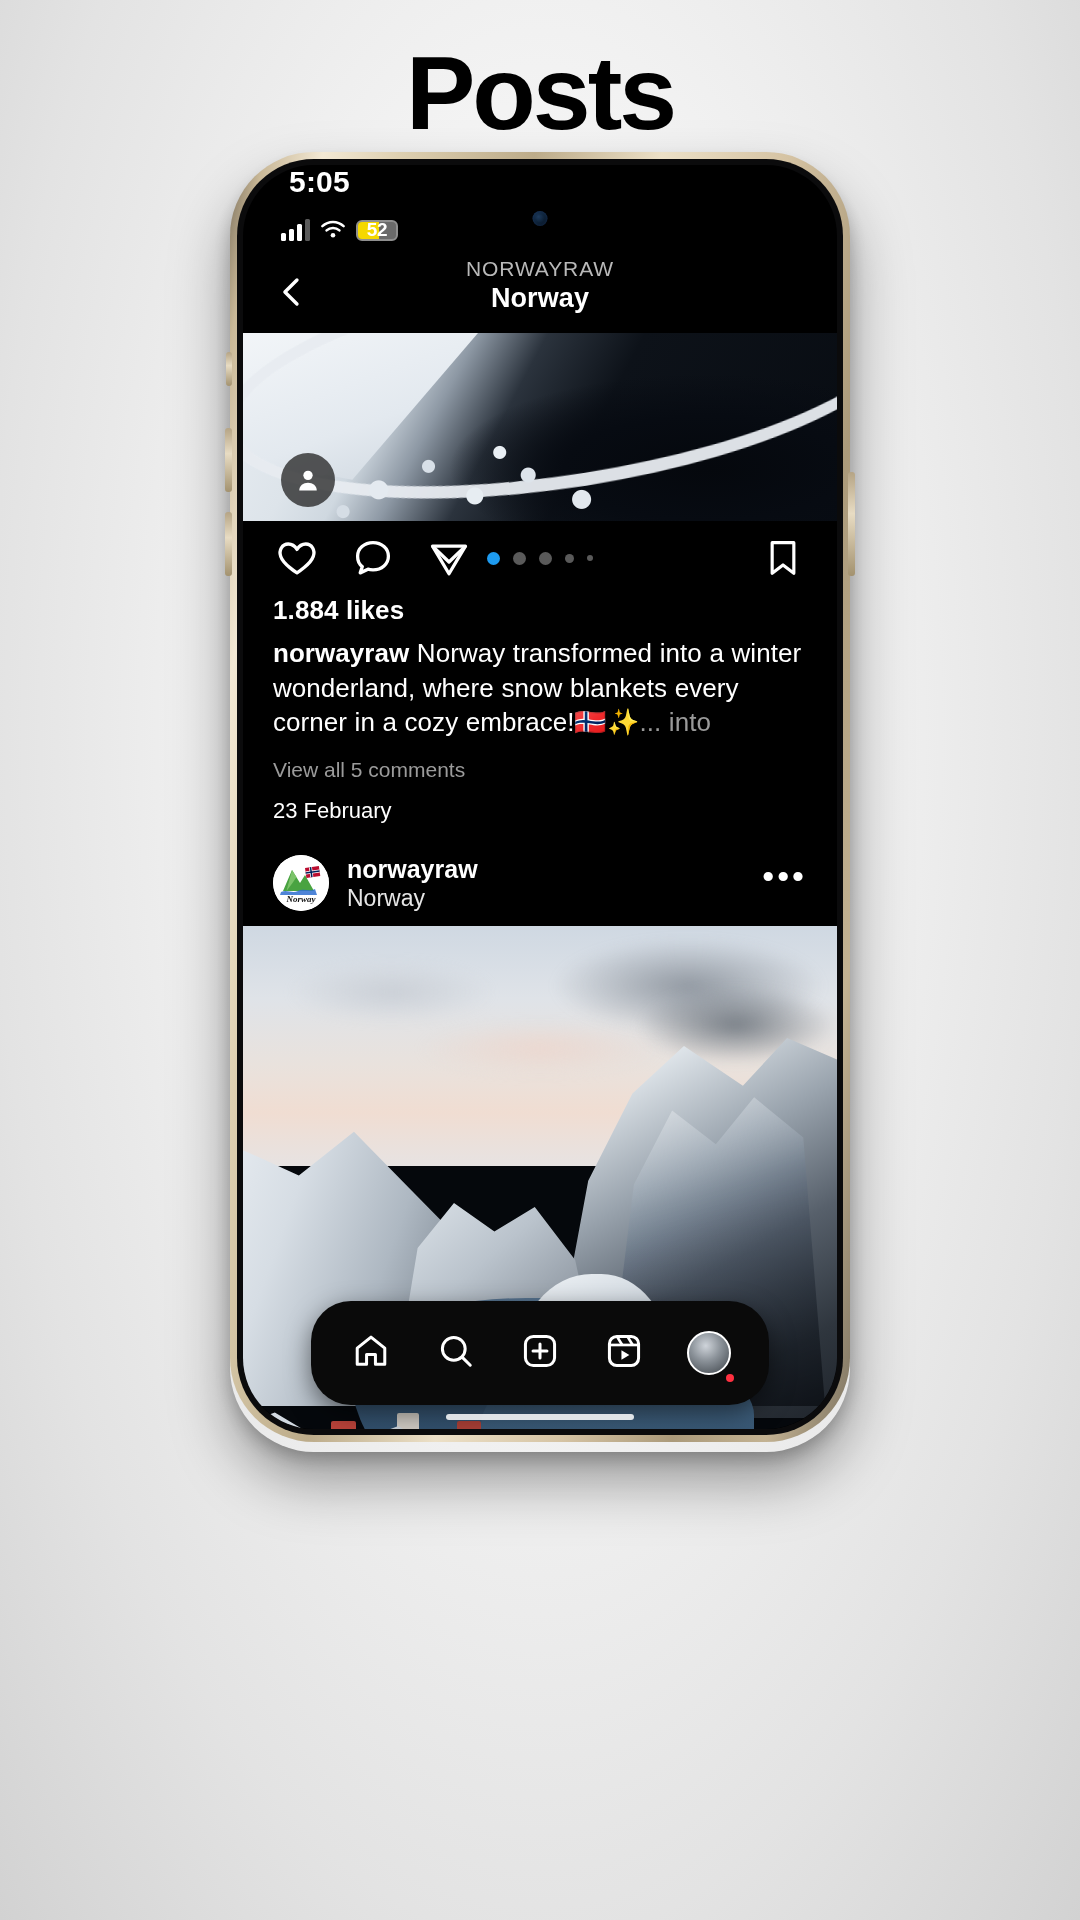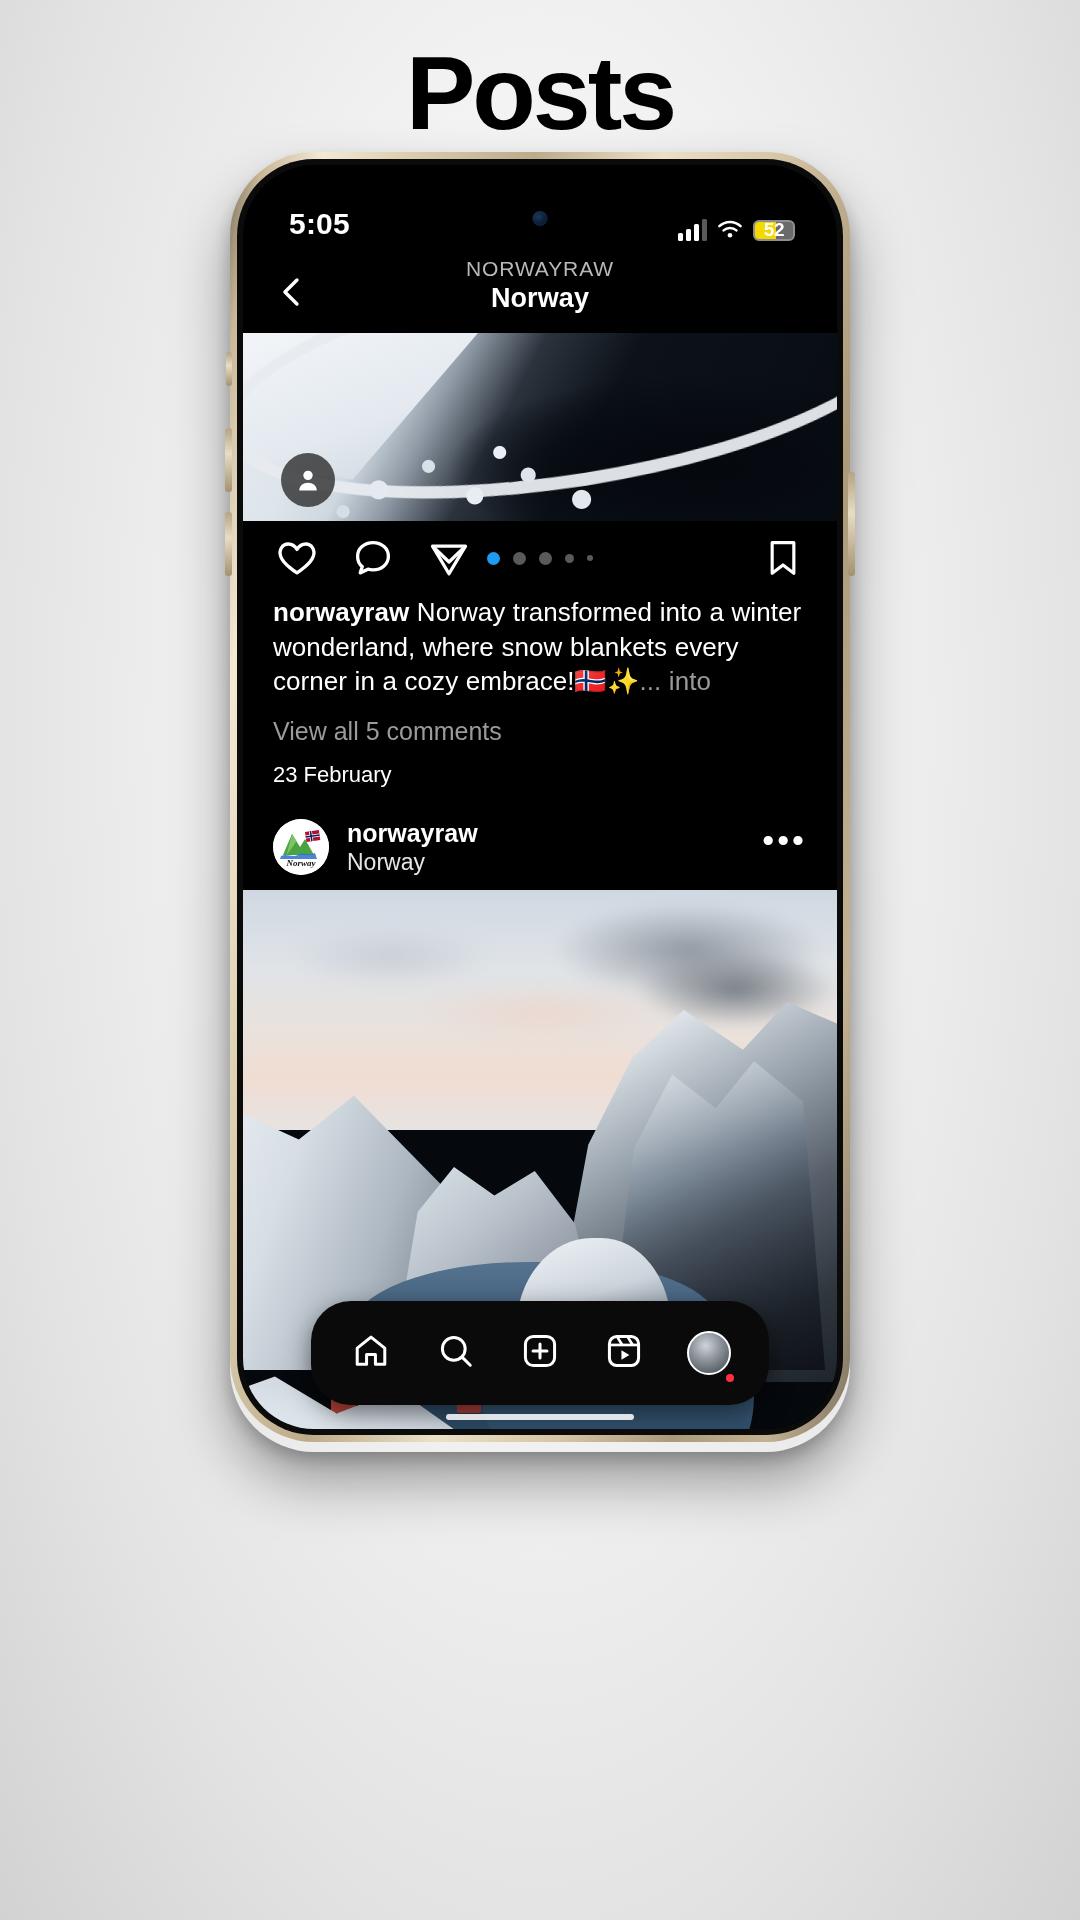--- a/index.html
+++ b/index.html
@@ -83,25 +83,26 @@
     position: absolute;
     top: 46px; left: 50%; transform: translateX(-50%);
     width: 15px; height: 15px; border-radius: 50%;
     background: radial-gradient(circle at 40% 38%, #1d3a5c 0%, #0e2238 45%, #060a12 100%);
     box-shadow: 0 0 3px rgba(40,80,140,.55) inset;
     z-index: 41;
   }
   .statusbar {
     position: absolute; top: 0; left: 0; right: 0;
     height: 86px;
-    display: flex; align-items: flex-end;
+    display: flex; align-items: flex-start;
     justify-content: space-between;
     padding: 0 38px 10px 38px;
     z-index: 30;
     color: #fff;
+    flex-direction: column;
   }
   .sb-time {
     font-size: 30px; font-weight: 600; letter-spacing: .2px;
     padding-left: 8px;
   }
   .sb-right { display: flex; align-items: center; gap: 10px; padding-right: 4px; }
 
   .sig { display: flex; align-items: flex-end; gap: 3px; height: 22px; }
   .sig i { display:block; width: 5px; background:#fff; border-radius: 1.5px; }
   .sig i:nth-child(1){ height: 8px; }
@@ -237,21 +238,21 @@
   .save-btn { margin-left: auto; width: 48px; height: 48px; display: flex; align-items: center; justify-content: center; cursor: pointer; }
 
   .post-body { padding: 0 30px; }
   .likes { font-size: 26px; font-weight: 700; color: #fff; margin-bottom: 10px; letter-spacing: .1px; }
   .caption {
     font-size: 26px; color: #fff; line-height: 1.33;
     letter-spacing: .05px; word-spacing: .3px;
   }
   .caption .uname { font-weight: 700; }
   .caption .more { color: #9a9a9a; }
-  .comments { font-size: 25px; color: #9b9b9b; margin-top: 18px; }
+  .comments { font-size: 21px; color: #9b9b9b; margin-top: 18px; }
   .date { font-size: 22px; color: #ffffff; margin-top: 16px; }
 
   
   .post-head {
     display: flex; align-items: center;
     padding: 30px 30px 14px 30px;
   }
   .avatar {
     width: 56px; height: 56px; border-radius: 50%;
     background: #fff; flex: 0 0 auto;
@@ -470,20 +471,21 @@
               <span></span>
             </div>
             <div class="save-btn">
               <svg viewBox="0 0 24 24" width="40" height="40" aria-hidden="true">
                 <path d="M5.5 2.8h13v18.4L12 16.2l-6.5 5z" fill="none" stroke="#fff" stroke-width="1.9" stroke-linejoin="round"></path>
               </svg>
             </div>
           </div>
 
           <div class="post-body">
+            <div class="likes">1.884 likes</div>
             <div class="caption">
               <span class="uname">norwayraw</span><span> Norway transformed into a winter wonderland, where snow blankets every corner in a cozy embrace!🇳🇴✨</span><span class="more">... into</span>
             </div>
             <div class="comments">View all 5 comments</div>
             <div class="date">23 February</div>
           </div>
 
           <div class="post-head">
             <div class="avatar">
               <svg viewBox="0 0 56 56" width="56" height="56" aria-hidden="true">

